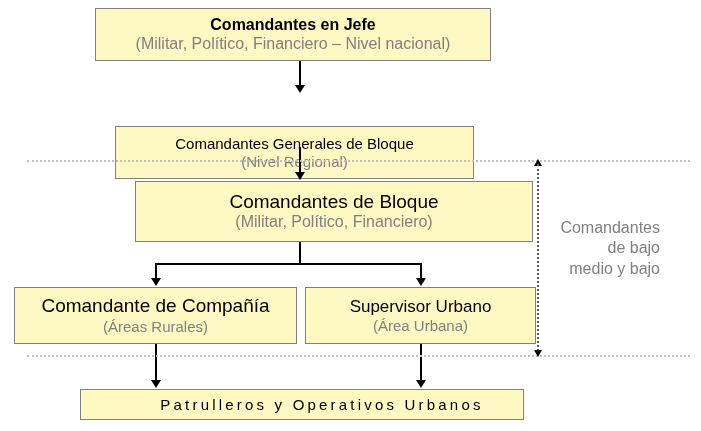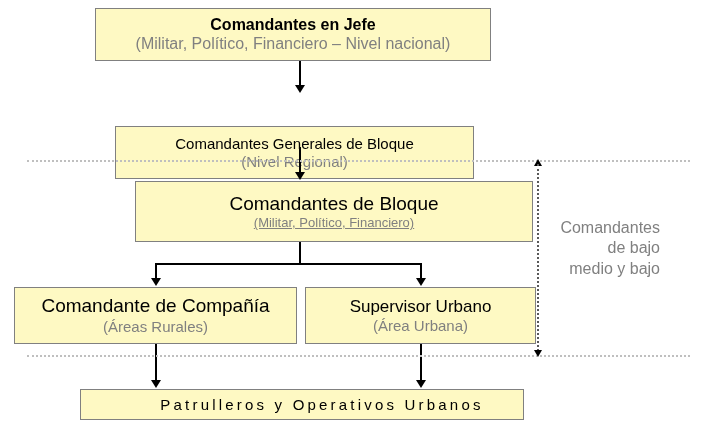--- a/index.html
+++ b/index.html
@@ -42,21 +42,21 @@
   #node-chief          { left: 95px;  top: 8px;   width: 396px; height: 53px; }
   #node-chief .title   { font-size: 16px; font-weight: bold; }
   #node-chief .sub     { font-size: 16px; }
 
   #node-block-general        { left: 115px; top: 94px;  width: 359px; height: 53px; margin-top: 32px; }
   #node-block-general .title { font-size: 15px; font-weight: normal; }
   #node-block-general .sub   { font-size: 15px; }
 
   #node-block-commander        { left: 95px;  top: 181px; width: 398px; height: 61px; margin-left: 40px; }
   #node-block-commander .title { font-size: 19px; font-weight: normal; }
-  #node-block-commander .sub   { font-size: 13px; text-decoration: underline; }
+  #node-block-commander .sub   { font-size: 16px; }
 
   #node-company          { left: 14px;  top: 287px; width: 283px; height: 57px; }
   #node-company .title   { font-size: 19px; font-weight: normal; }
   #node-company .sub     { font-size: 15px; }
 
   #node-urban            { left: 305px; top: 287px; width: 231px; height: 57px; }
   #node-urban .title     { font-size: 17px; font-weight: normal; }
   #node-urban .sub       { font-size: 15px; }
 
   #node-patrollers       { left: 80px;  top: 389px; width: 444px; height: 31px; padding-left: 40px; }

